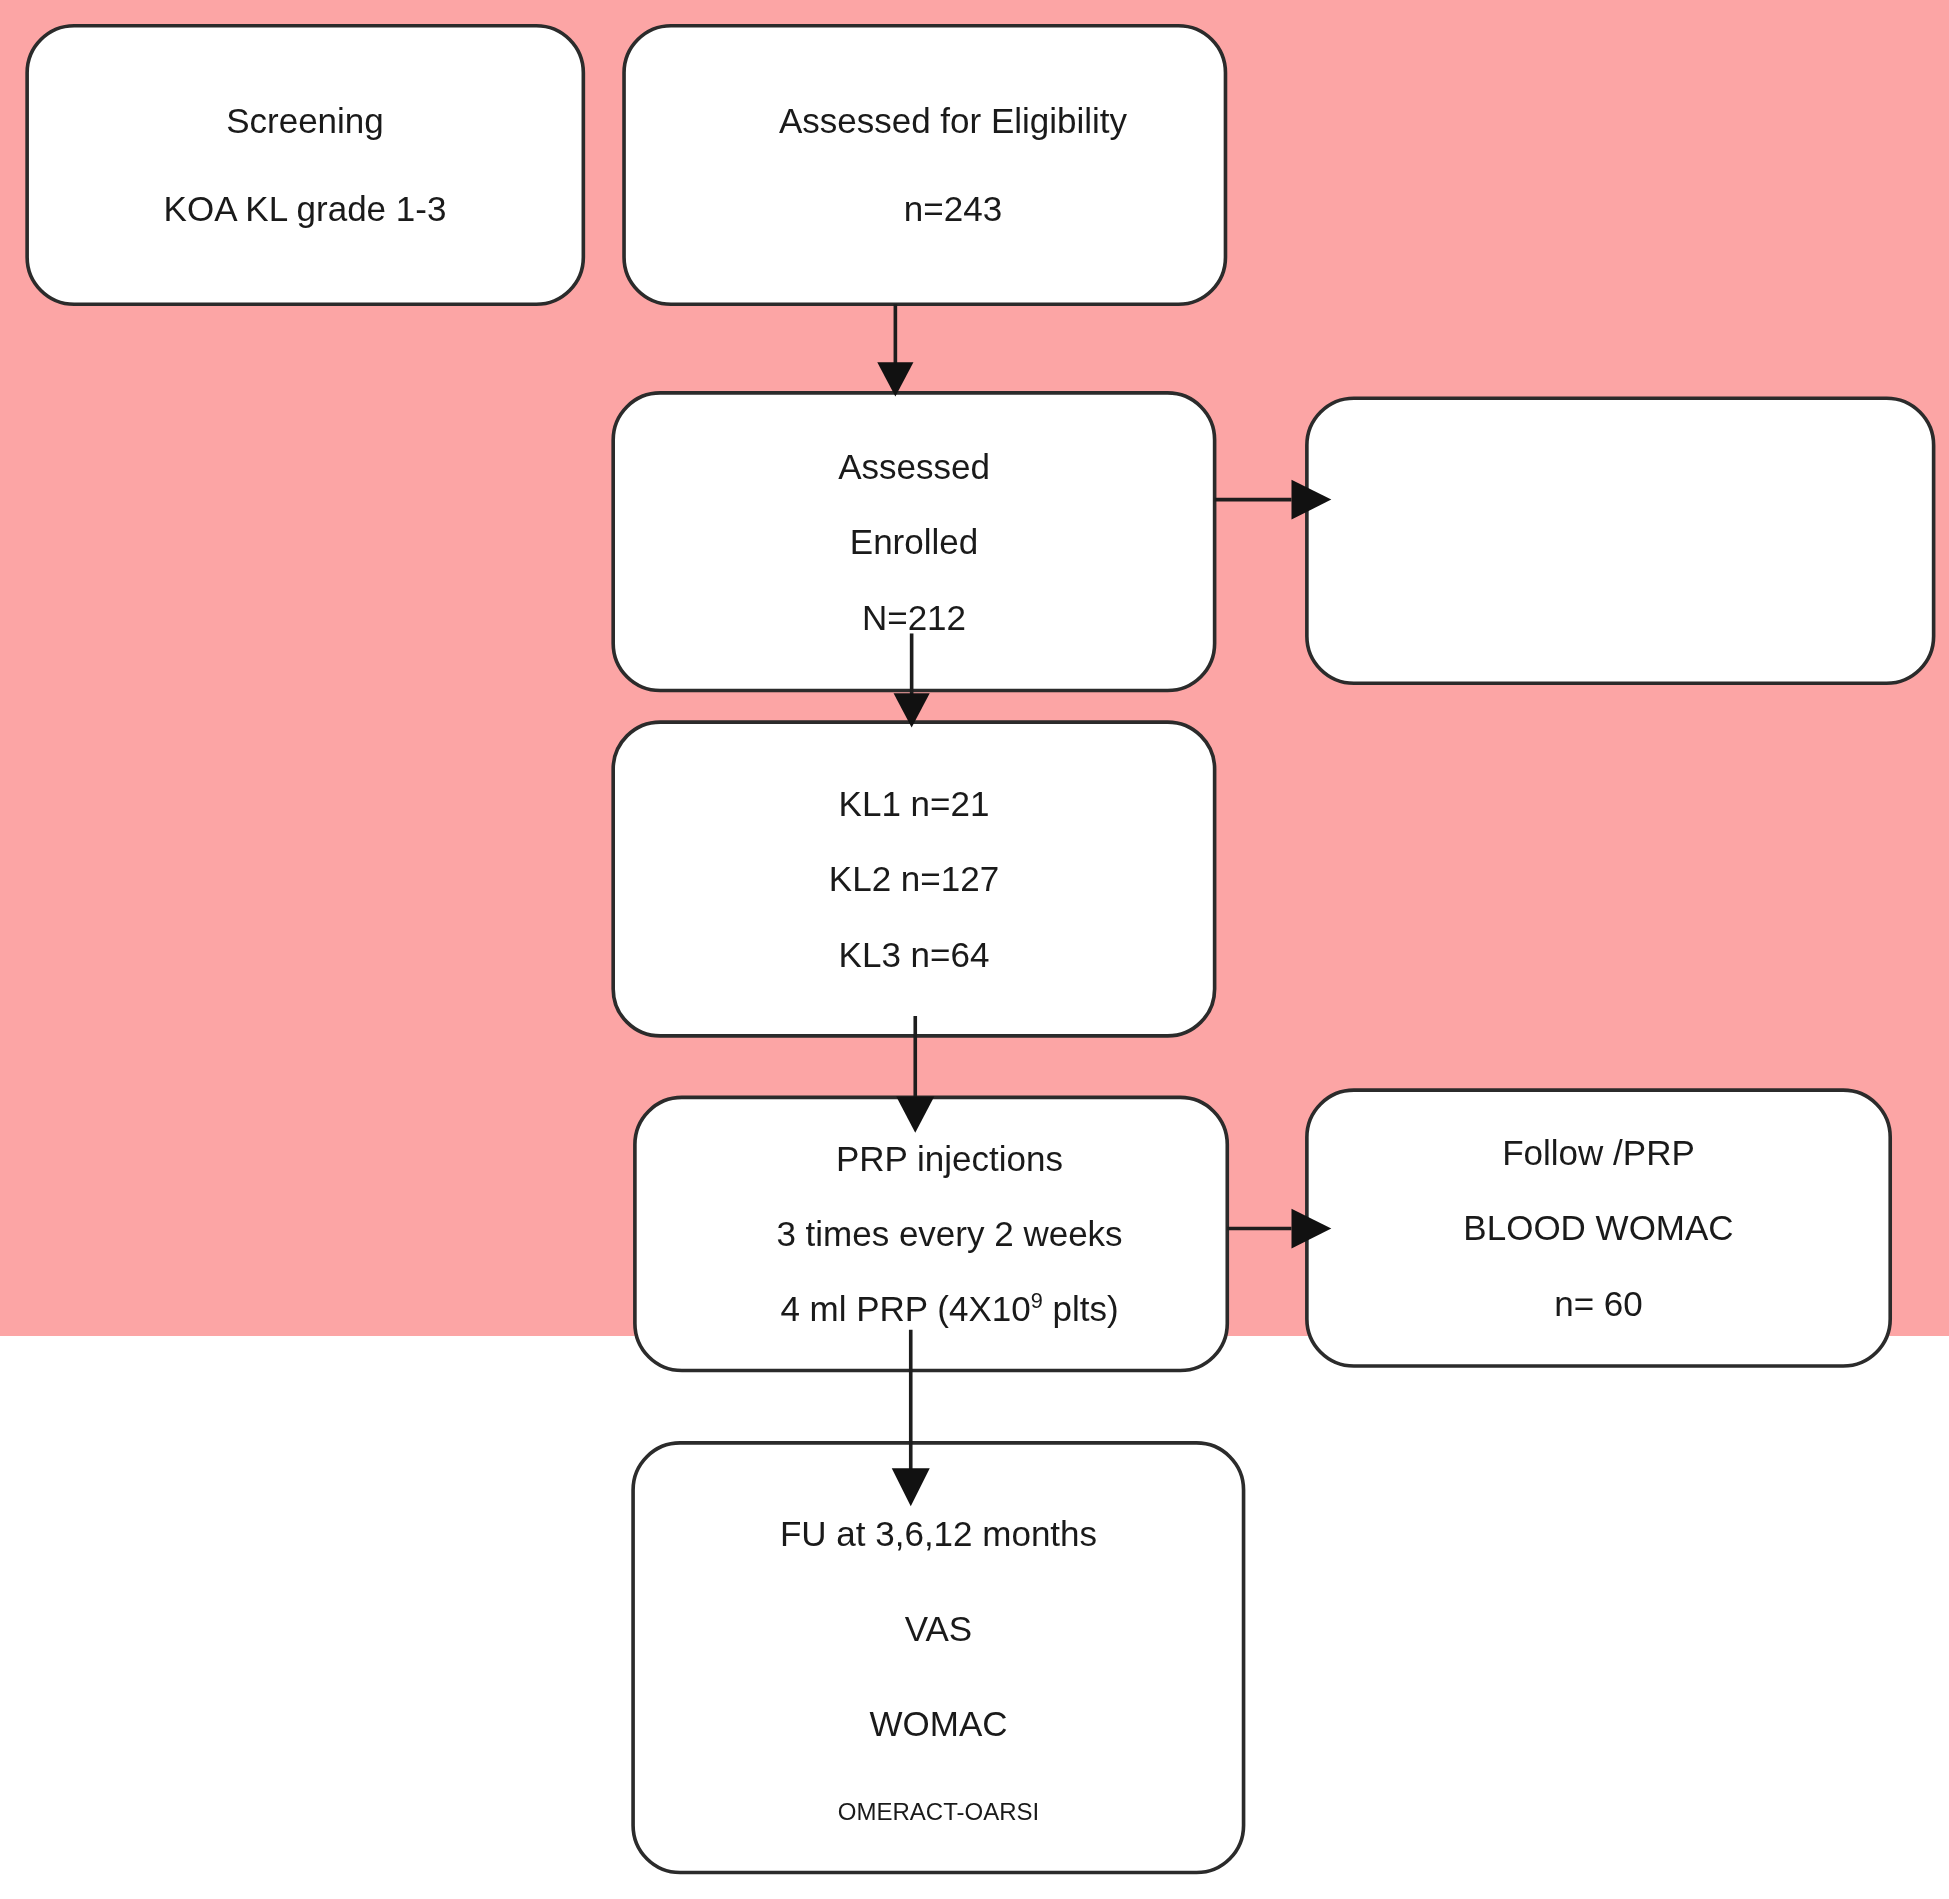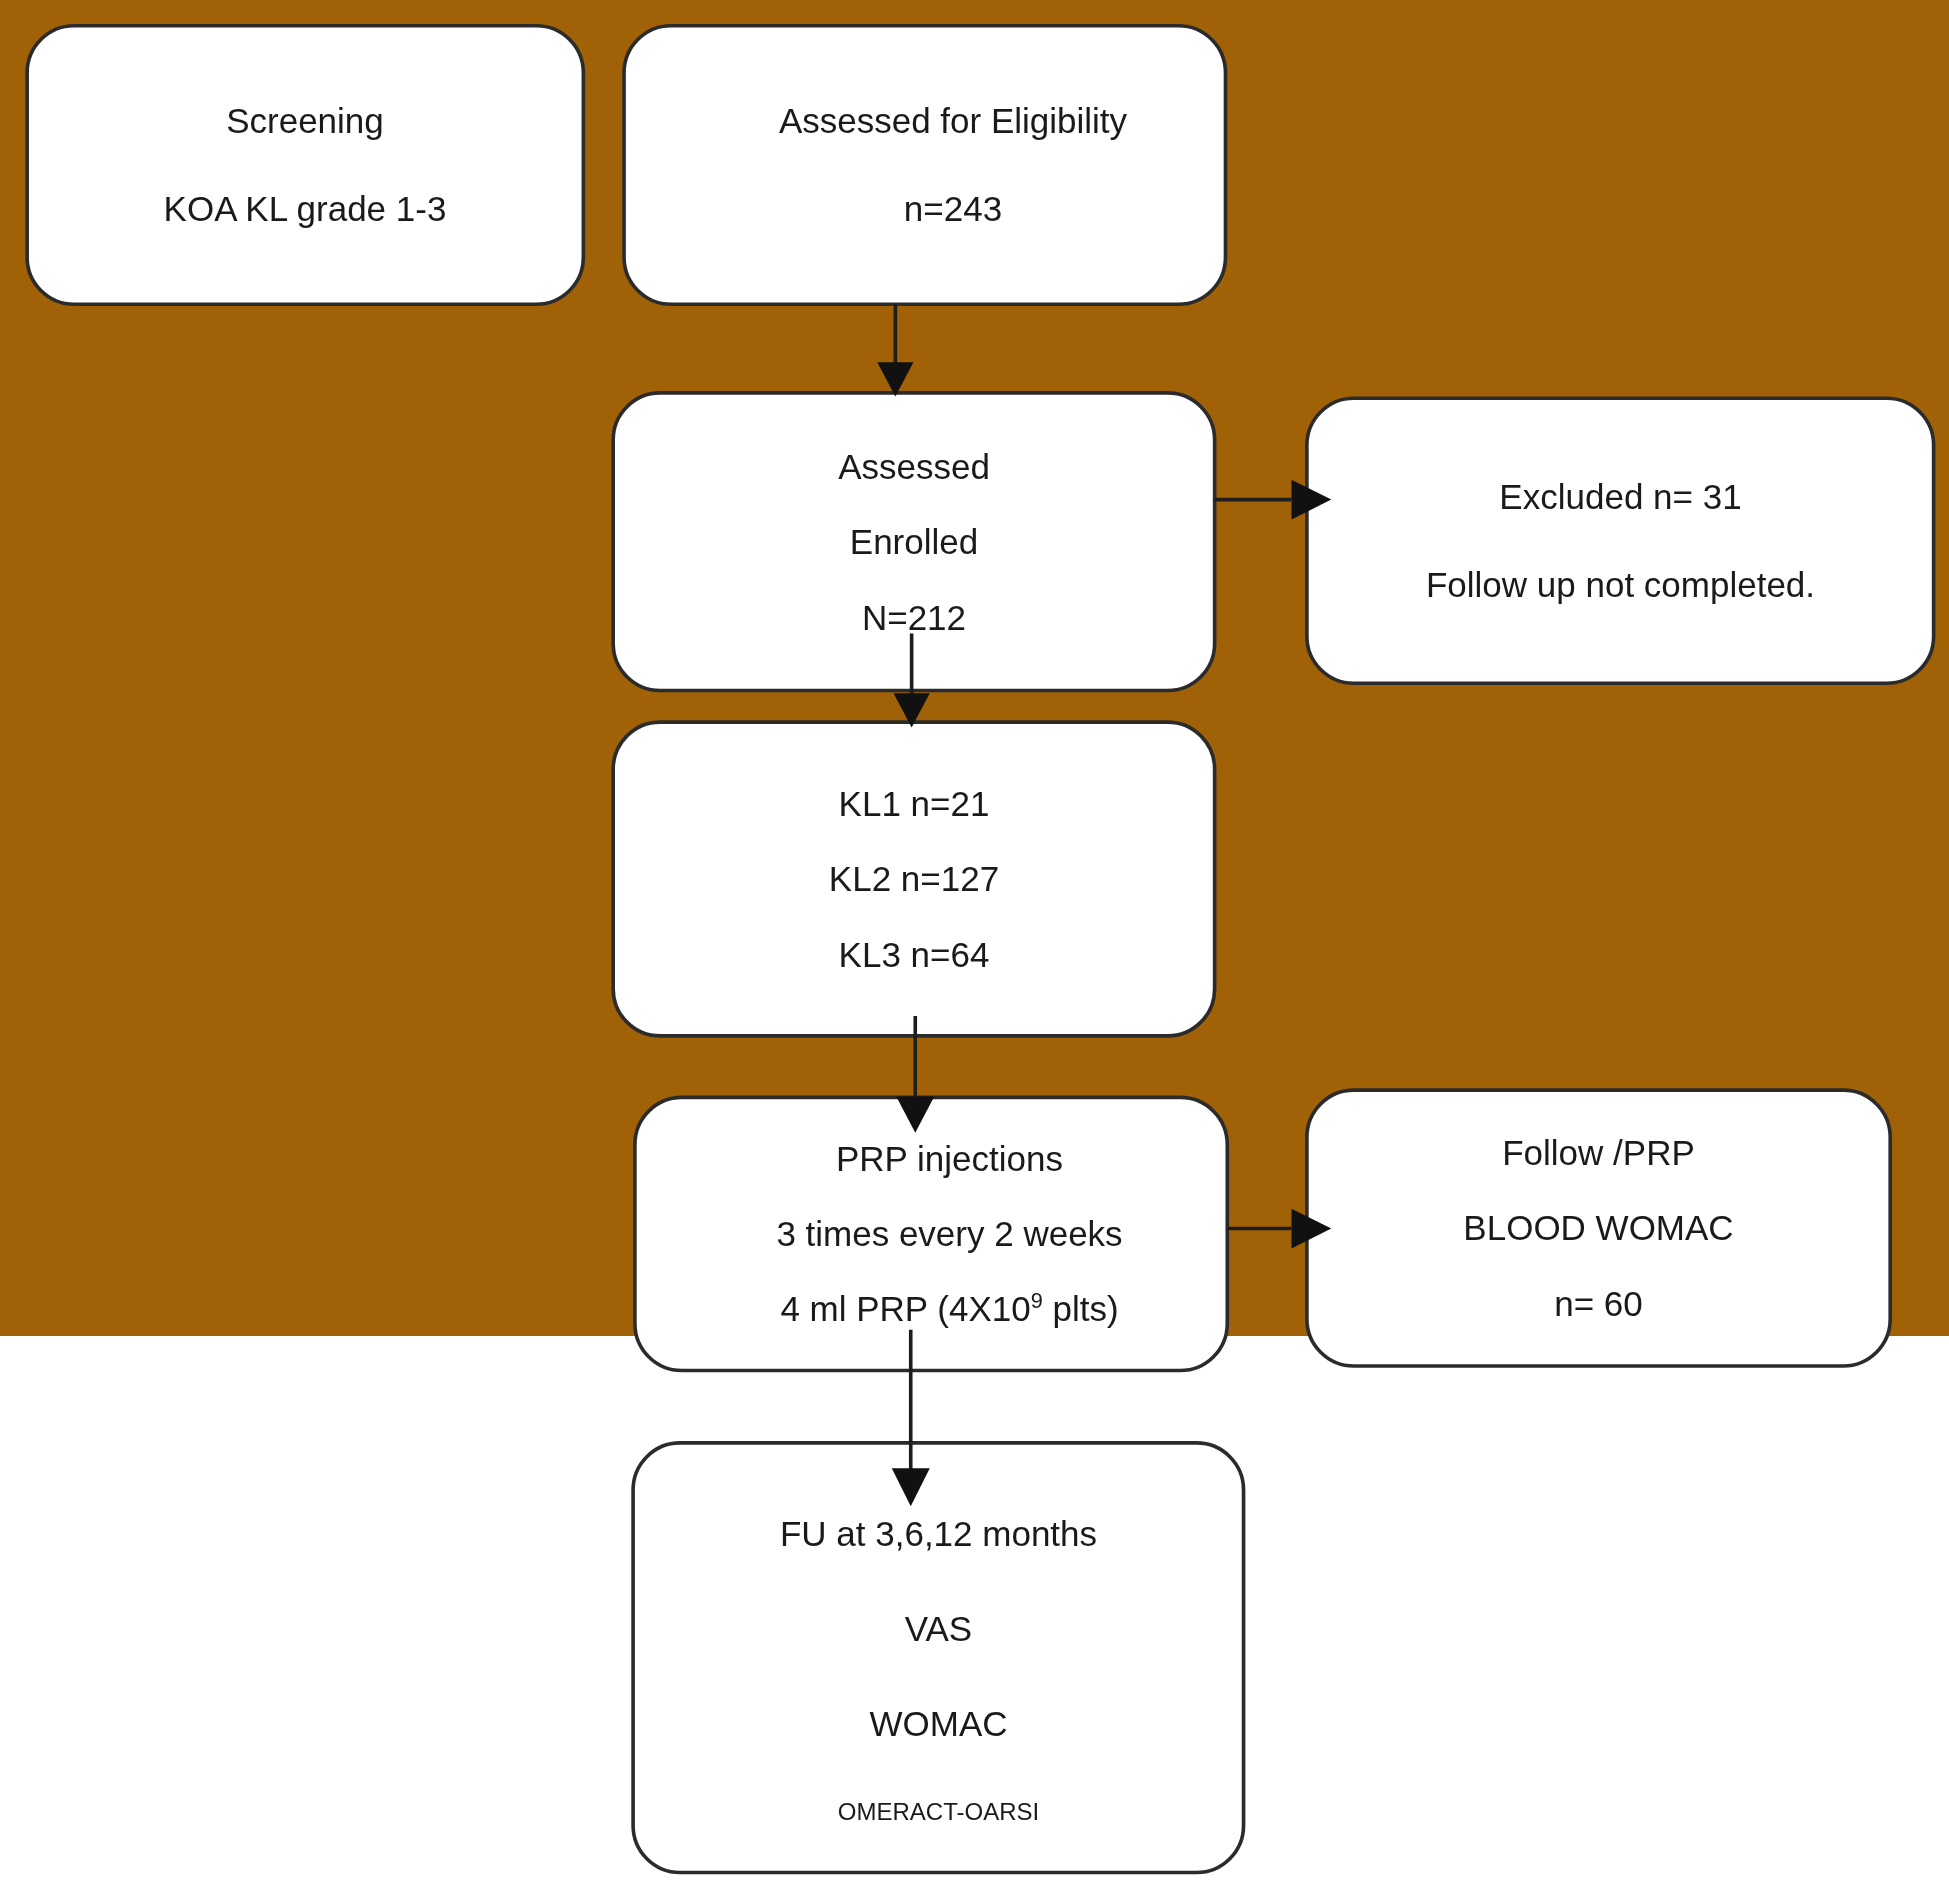--- a/index.html
+++ b/index.html
@@ -10,21 +10,21 @@
   body {
     width: 1949px;
     height: 1900px;
     font-family: "Liberation Sans", sans-serif;
     overflow: hidden;
   }
   #flowchart-root {
     position: relative;
     width: 1949px;
     height: 1336px;
-    background: #a16207;
+    background: #fca5a5;
   }
   svg.chart-canvas {
     position: absolute;
     top: 0;
     left: 0;
     width: 1949px;
     height: 1900px;
     display: block;
   }
   .node-box {
@@ -135,25 +135,20 @@
   </div>
 
   <div class="node-label" style="left:613px; top:393px; width:602px; height:298px;">
     <span class="line">Assessed</span>
     <span class="gap-sm"></span>
     <span class="line">Enrolled</span>
     <span class="gap-sm"></span>
     <span class="line">N=212</span>
   </div>
 
-  <div class="node-label" style="left:1307px; top:398px; width:627px; height:285px;">
-    <span class="line">Excluded n= 31</span>
-    <span class="gap-md"></span>
-    <span class="line">Follow up not completed.</span>
-  </div>
 
   <div class="node-label" style="left:613px; top:722px; width:602px; height:314px;">
     <span class="line">KL1 n=21</span>
     <span class="gap-sm"></span>
     <span class="line">KL2 n=127</span>
     <span class="gap-sm"></span>
     <span class="line">KL3 n=64</span>
   </div>
 
   <div class="node-label" style="left:635px; top:1097px; width:593px; height:273px;margin-left:18px;">

